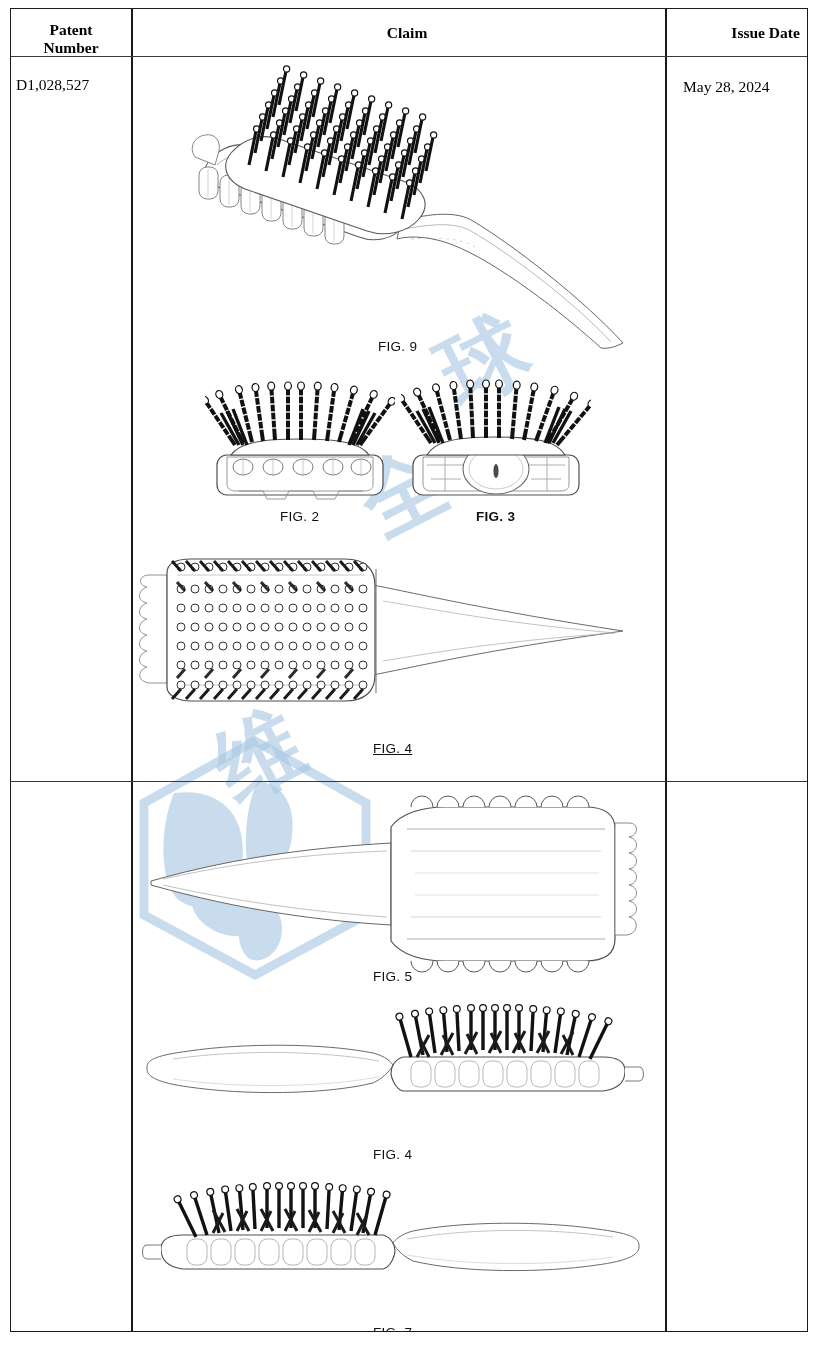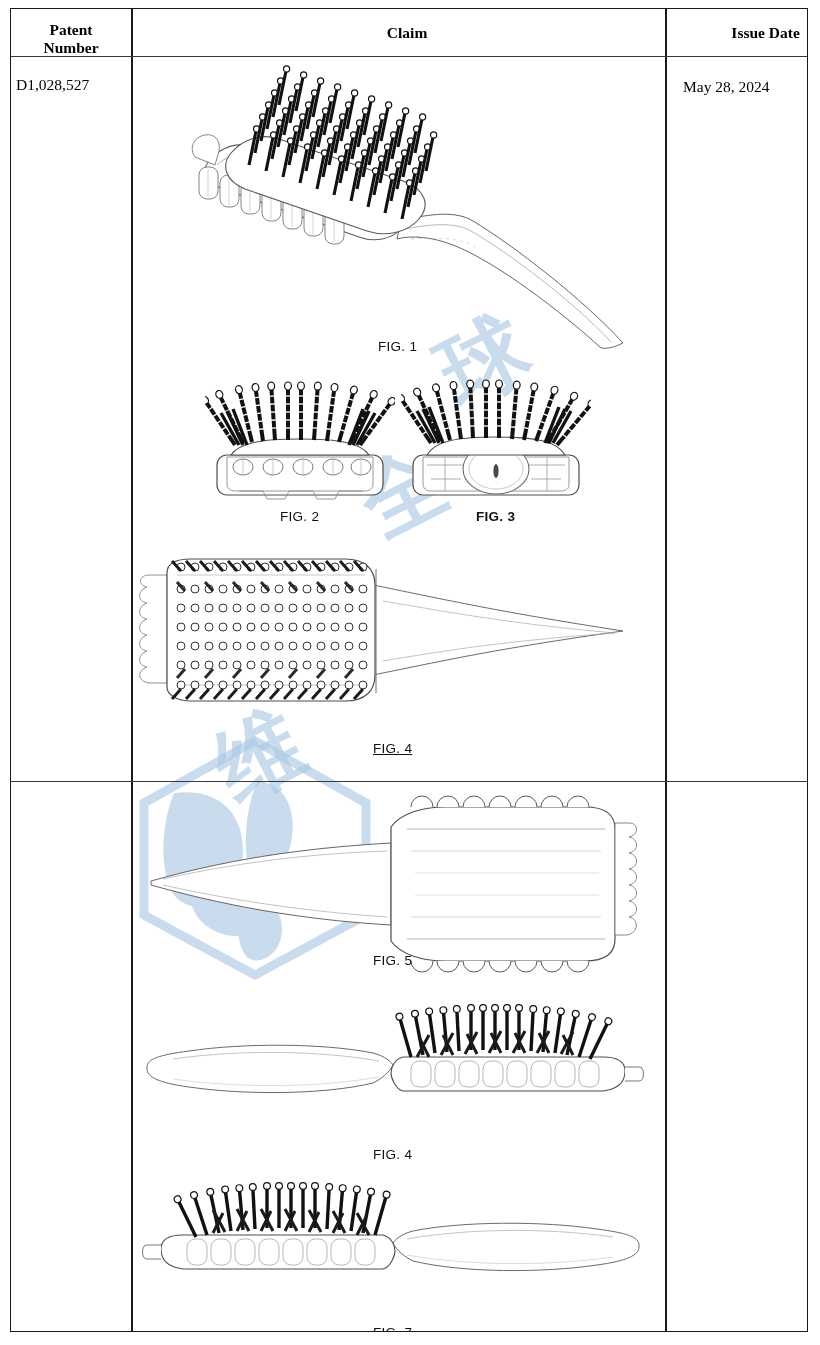--- a/index.html
+++ b/index.html
@@ -255,21 +255,21 @@
               <use href="#bristle1" x="34" y="12"></use>
                 <use href="#bristle1" x="51" y="18"></use>
               <use href="#bristle1" x="68" y="24"></use>
                 <use href="#bristle1" x="85" y="30"></use>
               <use href="#bristle1" x="102" y="36"></use>
                 <use href="#bristle1" x="119" y="42"></use>
               <use href="#bristle1" x="136" y="48"></use>
             </g>
           </g>
         </svg>
-        <div class="figlabel" style="left:0;top:278px;width:490px;">FIG. 1</div>
+        <div class="figlabel" style="left:0;top:278px;width:490px;">FIG. 9</div>
       </div>
 
       <div class="figwrap" style="left:72px;top:322px;width:190px;height:150px;">
         <svg viewBox="0 0 190 150" width="190" height="150">
           <defs>
             <g id="tuft2">
               <line x1="0" y1="0" x2="0" y2="-52" stroke="#111" stroke-width="4"></line>
               <g stroke="#fff" stroke-width="1.3">
                 <line x1="-2.6" y1="-12" x2="2.6" y2="-12"></line>
                 <line x1="-2.6" y1="-20" x2="2.6" y2="-20"></line>
@@ -681,21 +681,21 @@
                      M382,168 a11,11 0 0 0 22,0 M408,168 a11,11 0 0 0 22,0
                      M434,168 a11,11 0 0 0 22,0"></path>
           </g>
 
           <g stroke="#7a7a7a" fill="#fff" stroke-width=".9">
             <path d="M482,30 L496,30 C506,30 506,42 496,44 C506,46 506,58 496,60
                      C506,62 506,74 496,76 C506,78 506,90 496,92 C506,94 506,106 496,108
                      C506,110 506,122 496,124 C506,126 506,140 494,142 L482,142 Z"></path>
           </g>
         </svg>
-        <div class="figlabel" style="left:150px;top:160px;width:220px;">FIG. 5</div>
+        <div class="figlabel" style="left:150px;top:176px;width:220px;">FIG. 5</div>
       </div>
 
       <div class="figwrap" style="left:0px;top:940px;width:520px;height:175px;">
         <svg viewBox="0 0 520 175" width="520" height="175">
           <defs>
             <g id="bristle6">
               <line x1="0" y1="0" x2="0" y2="-40" stroke="#111" stroke-width="3.4"></line>
               <circle cx="0" cy="-42" r="3.4" fill="#fff" stroke="#111" stroke-width="1.2"></circle>
             </g>
           </defs>

